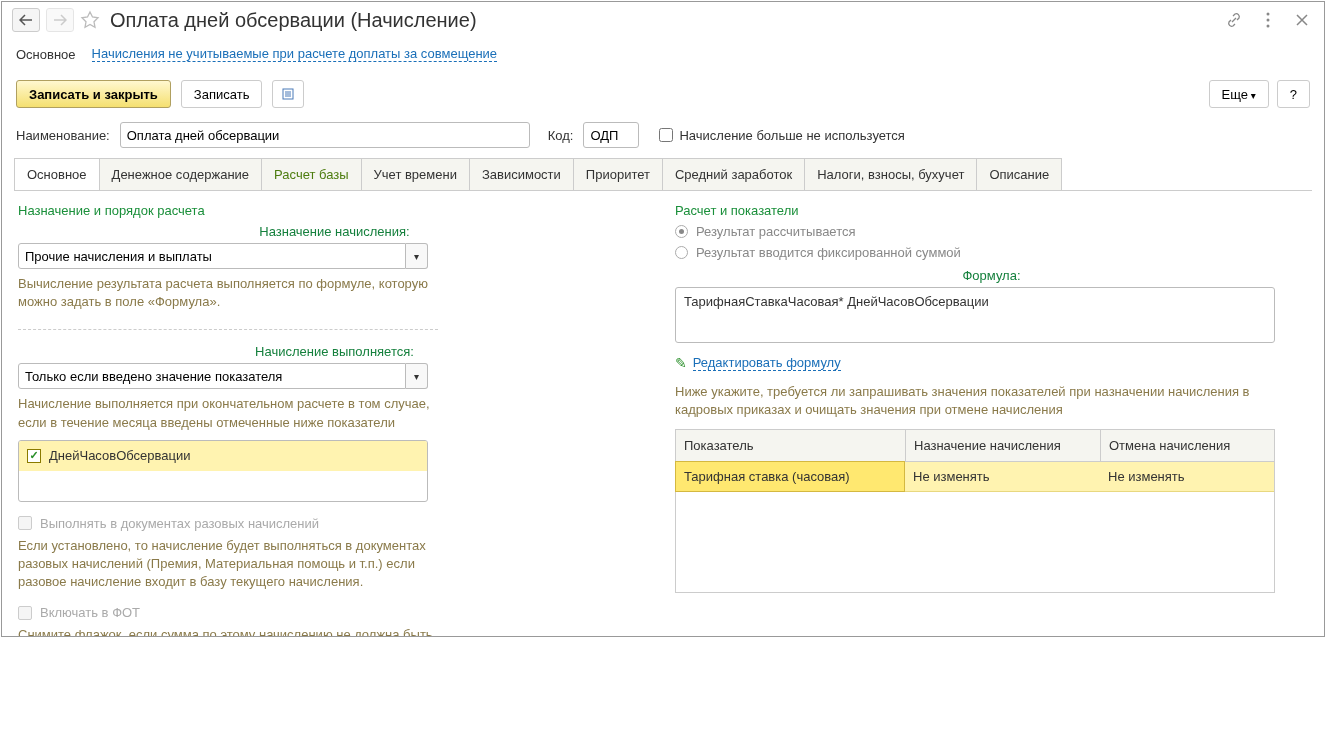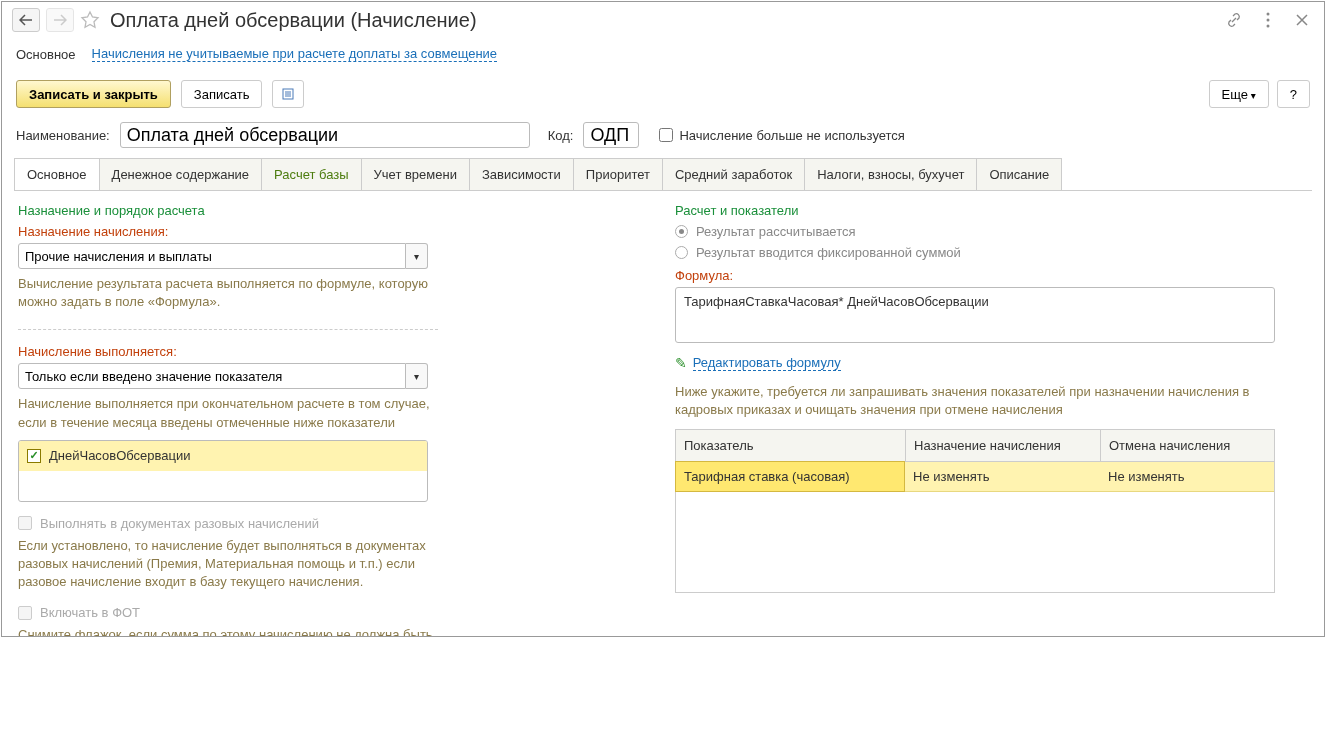--- a/index.html
+++ b/index.html
@@ -16,31 +16,31 @@
 .subnav-item { color: #333; }
 .subnav-item.link { color: #1a6fb8; border-bottom: 1px dashed #1a6fb8; cursor: pointer; }
 .toolbar { display: flex; gap: 10px; padding: 10px 14px; align-items: center; }
 .btn { height: 28px; padding: 0 12px; border: 1px solid #b0a060; background: linear-gradient(#fff8d0, #f5e070); border-radius: 3px; font-weight: bold; cursor: pointer; font-size: 13px; }
 .btn.plain { background: #fff; border: 1px solid #ccc; font-weight: normal; }
 .btn.icon-only { width: 32px; padding: 0; display: flex; align-items: center; justify-content: center; }
 .toolbar-right { margin-left: auto; display: flex; gap: 8px; }
 .btn.more::after { content: " ▾"; font-size: 10px; }
 .form-row { display: flex; gap: 10px; padding: 4px 14px 10px; align-items: center; }
 .form-label { color: #333; }
-.text-input { height: 26px; border: 1px solid #bbb; border-radius: 3px; padding: 0 6px; font-size: 18px; }
+.text-input { height: 26px; border: 1px solid #bbb; border-radius: 3px; padding: 0 6px; font-size: 13px; }
 .checkbox-wrap { display: flex; align-items: center; gap: 6px; }
 .checkbox-wrap input { width: 14px; height: 14px; }
 .tabs { display: flex; border-bottom: 1px solid #ccc; margin: 0 12px; }
 .tab { padding: 8px 12px; border: 1px solid #ccc; border-bottom: none; background: #f5f5f0; margin-right: -1px; cursor: pointer; color: #333; position: relative; }
 .tab.active { background: #fff; z-index: 1; }
 .tab.disabled { color: #4d7c0f; }
 .content { display: flex; padding: 12px 16px; gap: 24px; flex: 1; overflow: auto; }
 .col { flex: 1; min-width: 0; }
 .section-header { color: #1a8f3a; margin-bottom: 6px; font-size: 13px; }
-.field-label { margin-bottom: 4px; color: #c2410c; }
+.field-label { margin-bottom: 4px; color: #15803d; text-align: center; }
 .select-wrap { display: flex; width: 410px; }
 .select-input { flex: 1; height: 26px; border: 1px solid #bbb; border-radius: 3px 0 0 3px; padding: 0 6px; font-size: 13px; }
 .select-btn { width: 22px; height: 26px; border: 1px solid #bbb; border-left: none; background: #f8f8f8; border-radius: 0 3px 3px 0; display: flex; align-items: center; justify-content: center; font-size: 10px; cursor: pointer; }
 .hint { color: #8a7a4a; font-size: 13px; margin-top: 6px; line-height: 1.4; max-width: 420px; }
 .dashed-sep { border-top: 1px dashed #ccc; margin: 18px 0 14px; max-width: 420px; }
 .indicator-box { width: 410px; height: 62px; border: 1px solid #bbb; border-radius: 3px; margin-top: 8px; overflow: hidden; }
 .indicator-row { display: flex; align-items: center; gap: 8px; padding: 5px 8px; background: #fff3b0; height: 30px; }
 .indicator-check { width: 14px; height: 14px; border: 1px solid #8a7a00; background: #fff; display: flex; align-items: center; justify-content: center; color: #2a8f2a; font-size: 11px; font-weight: bold; }
 .cb-disabled { display: flex; align-items: center; gap: 8px; margin-top: 14px; color: #aaa; }
 .cb-disabled .box { width: 14px; height: 14px; border: 1px solid #ccc; background: #f5f5f5; border-radius: 2px; }

